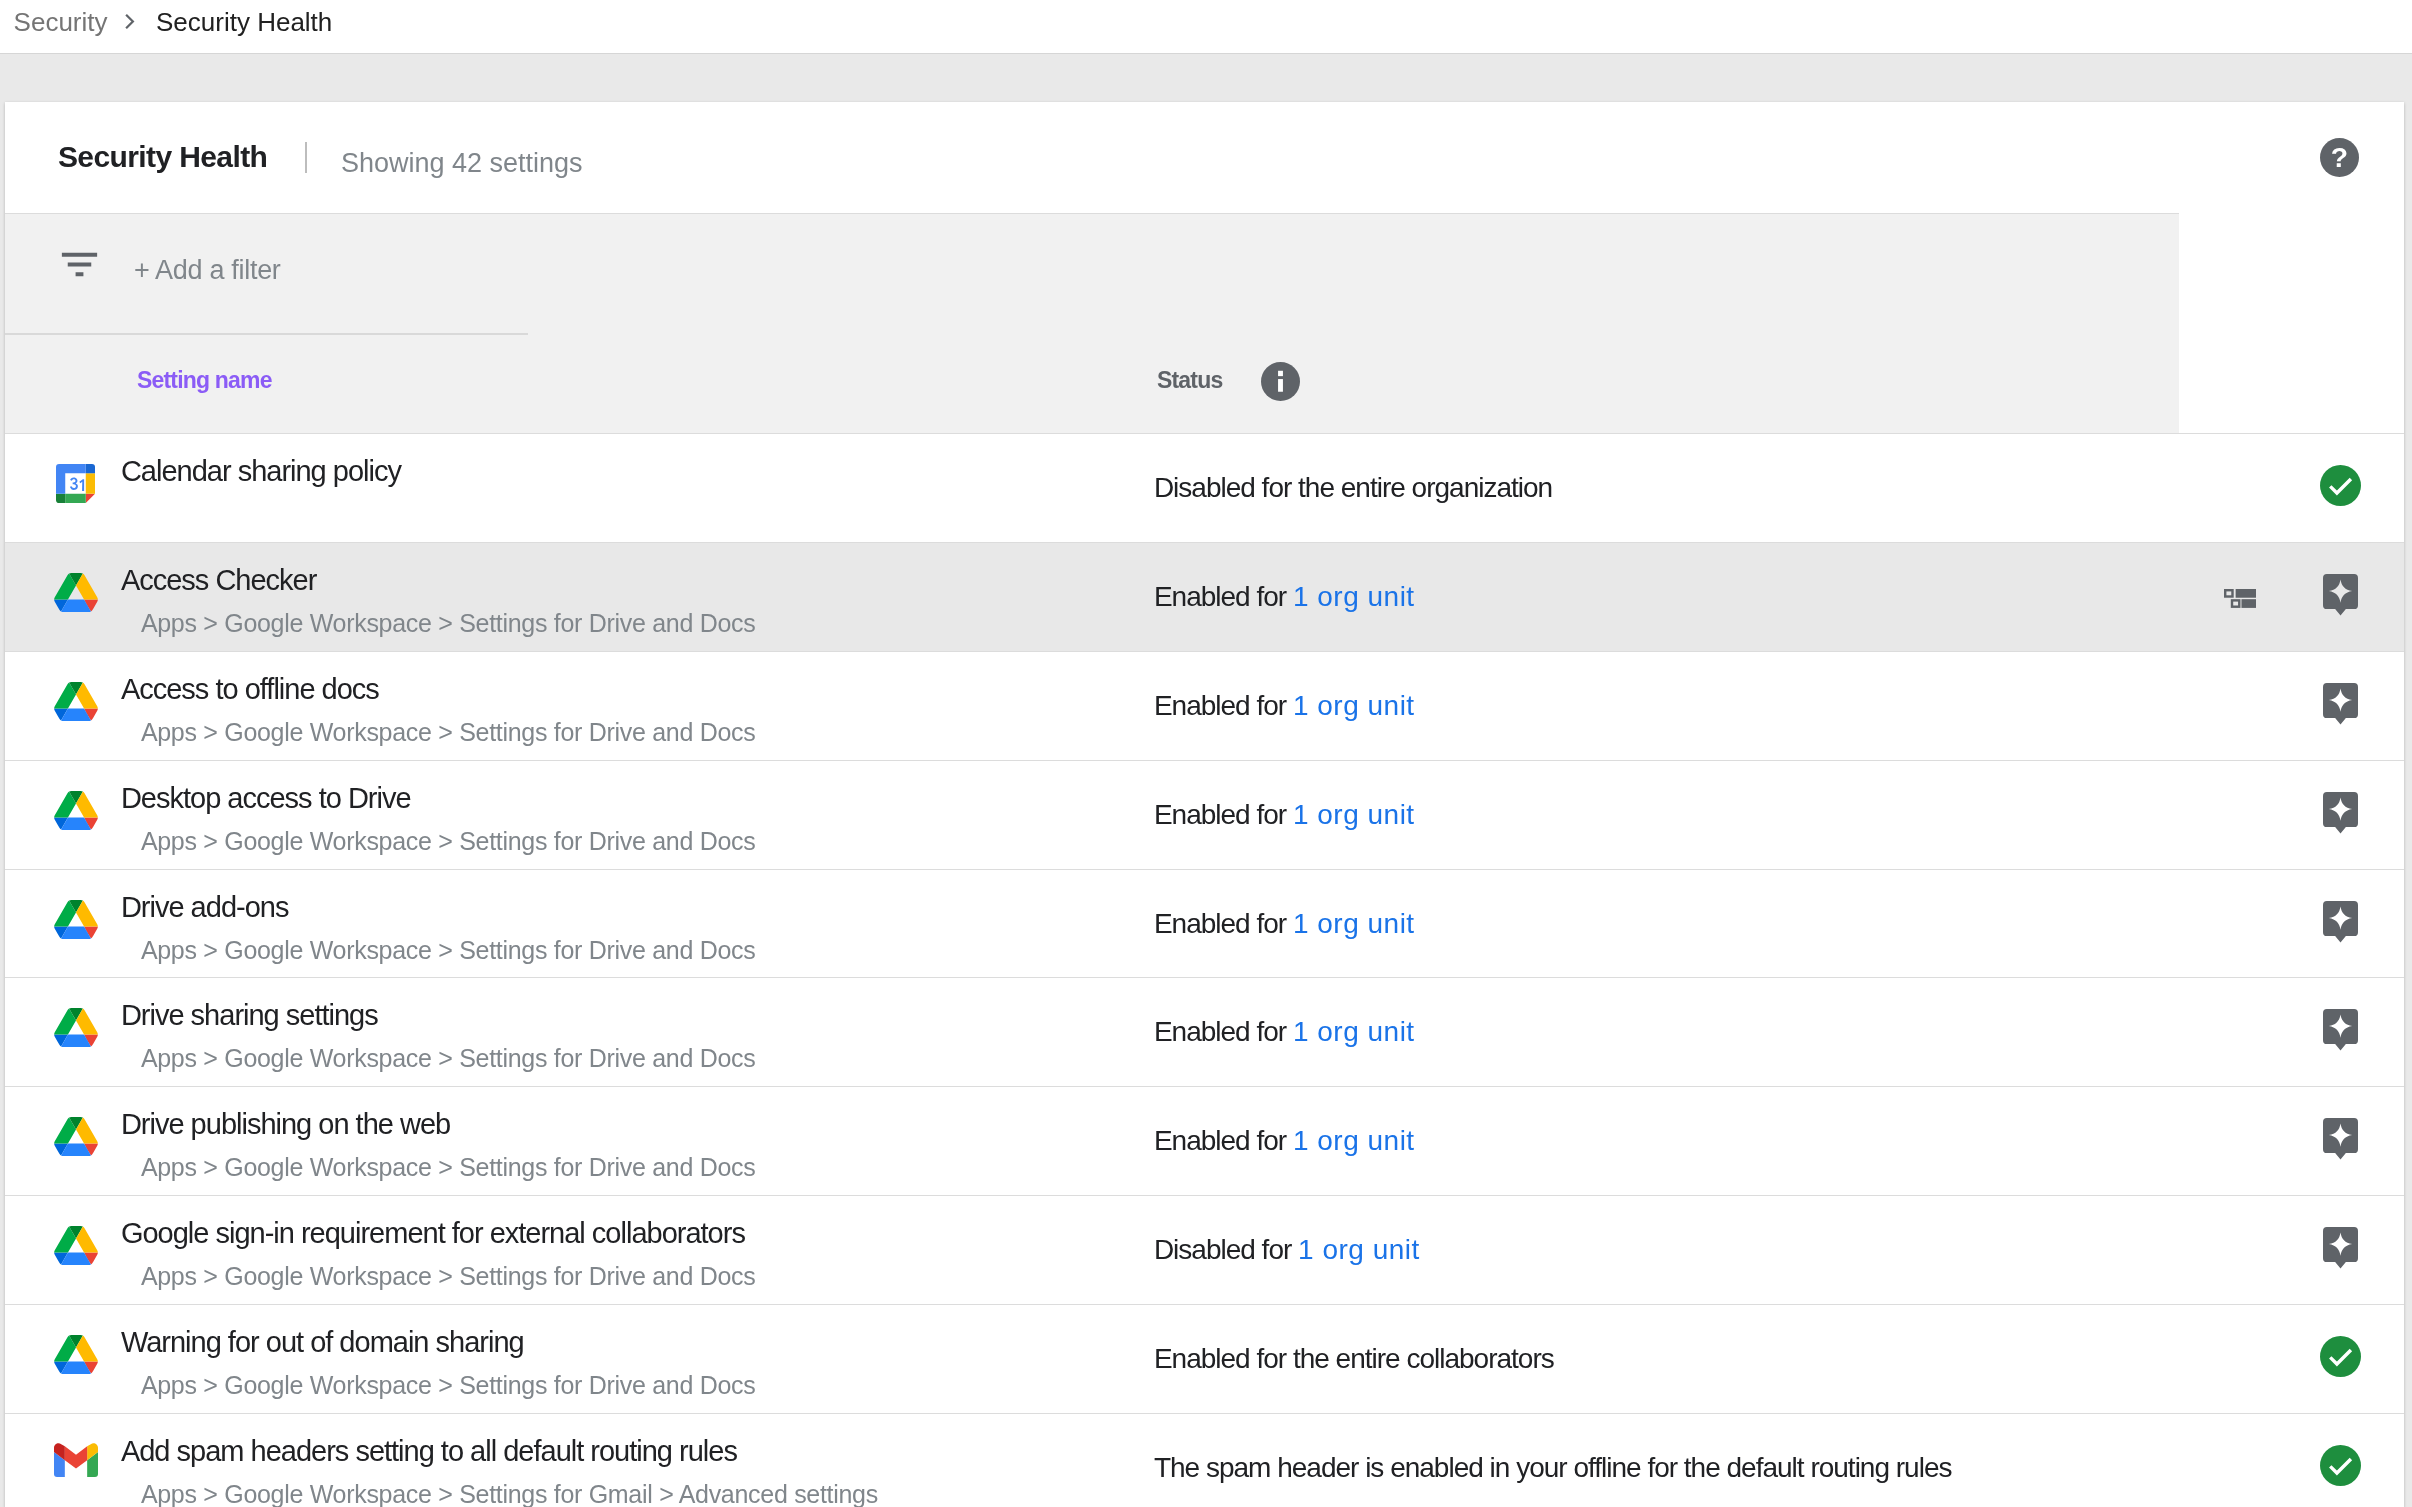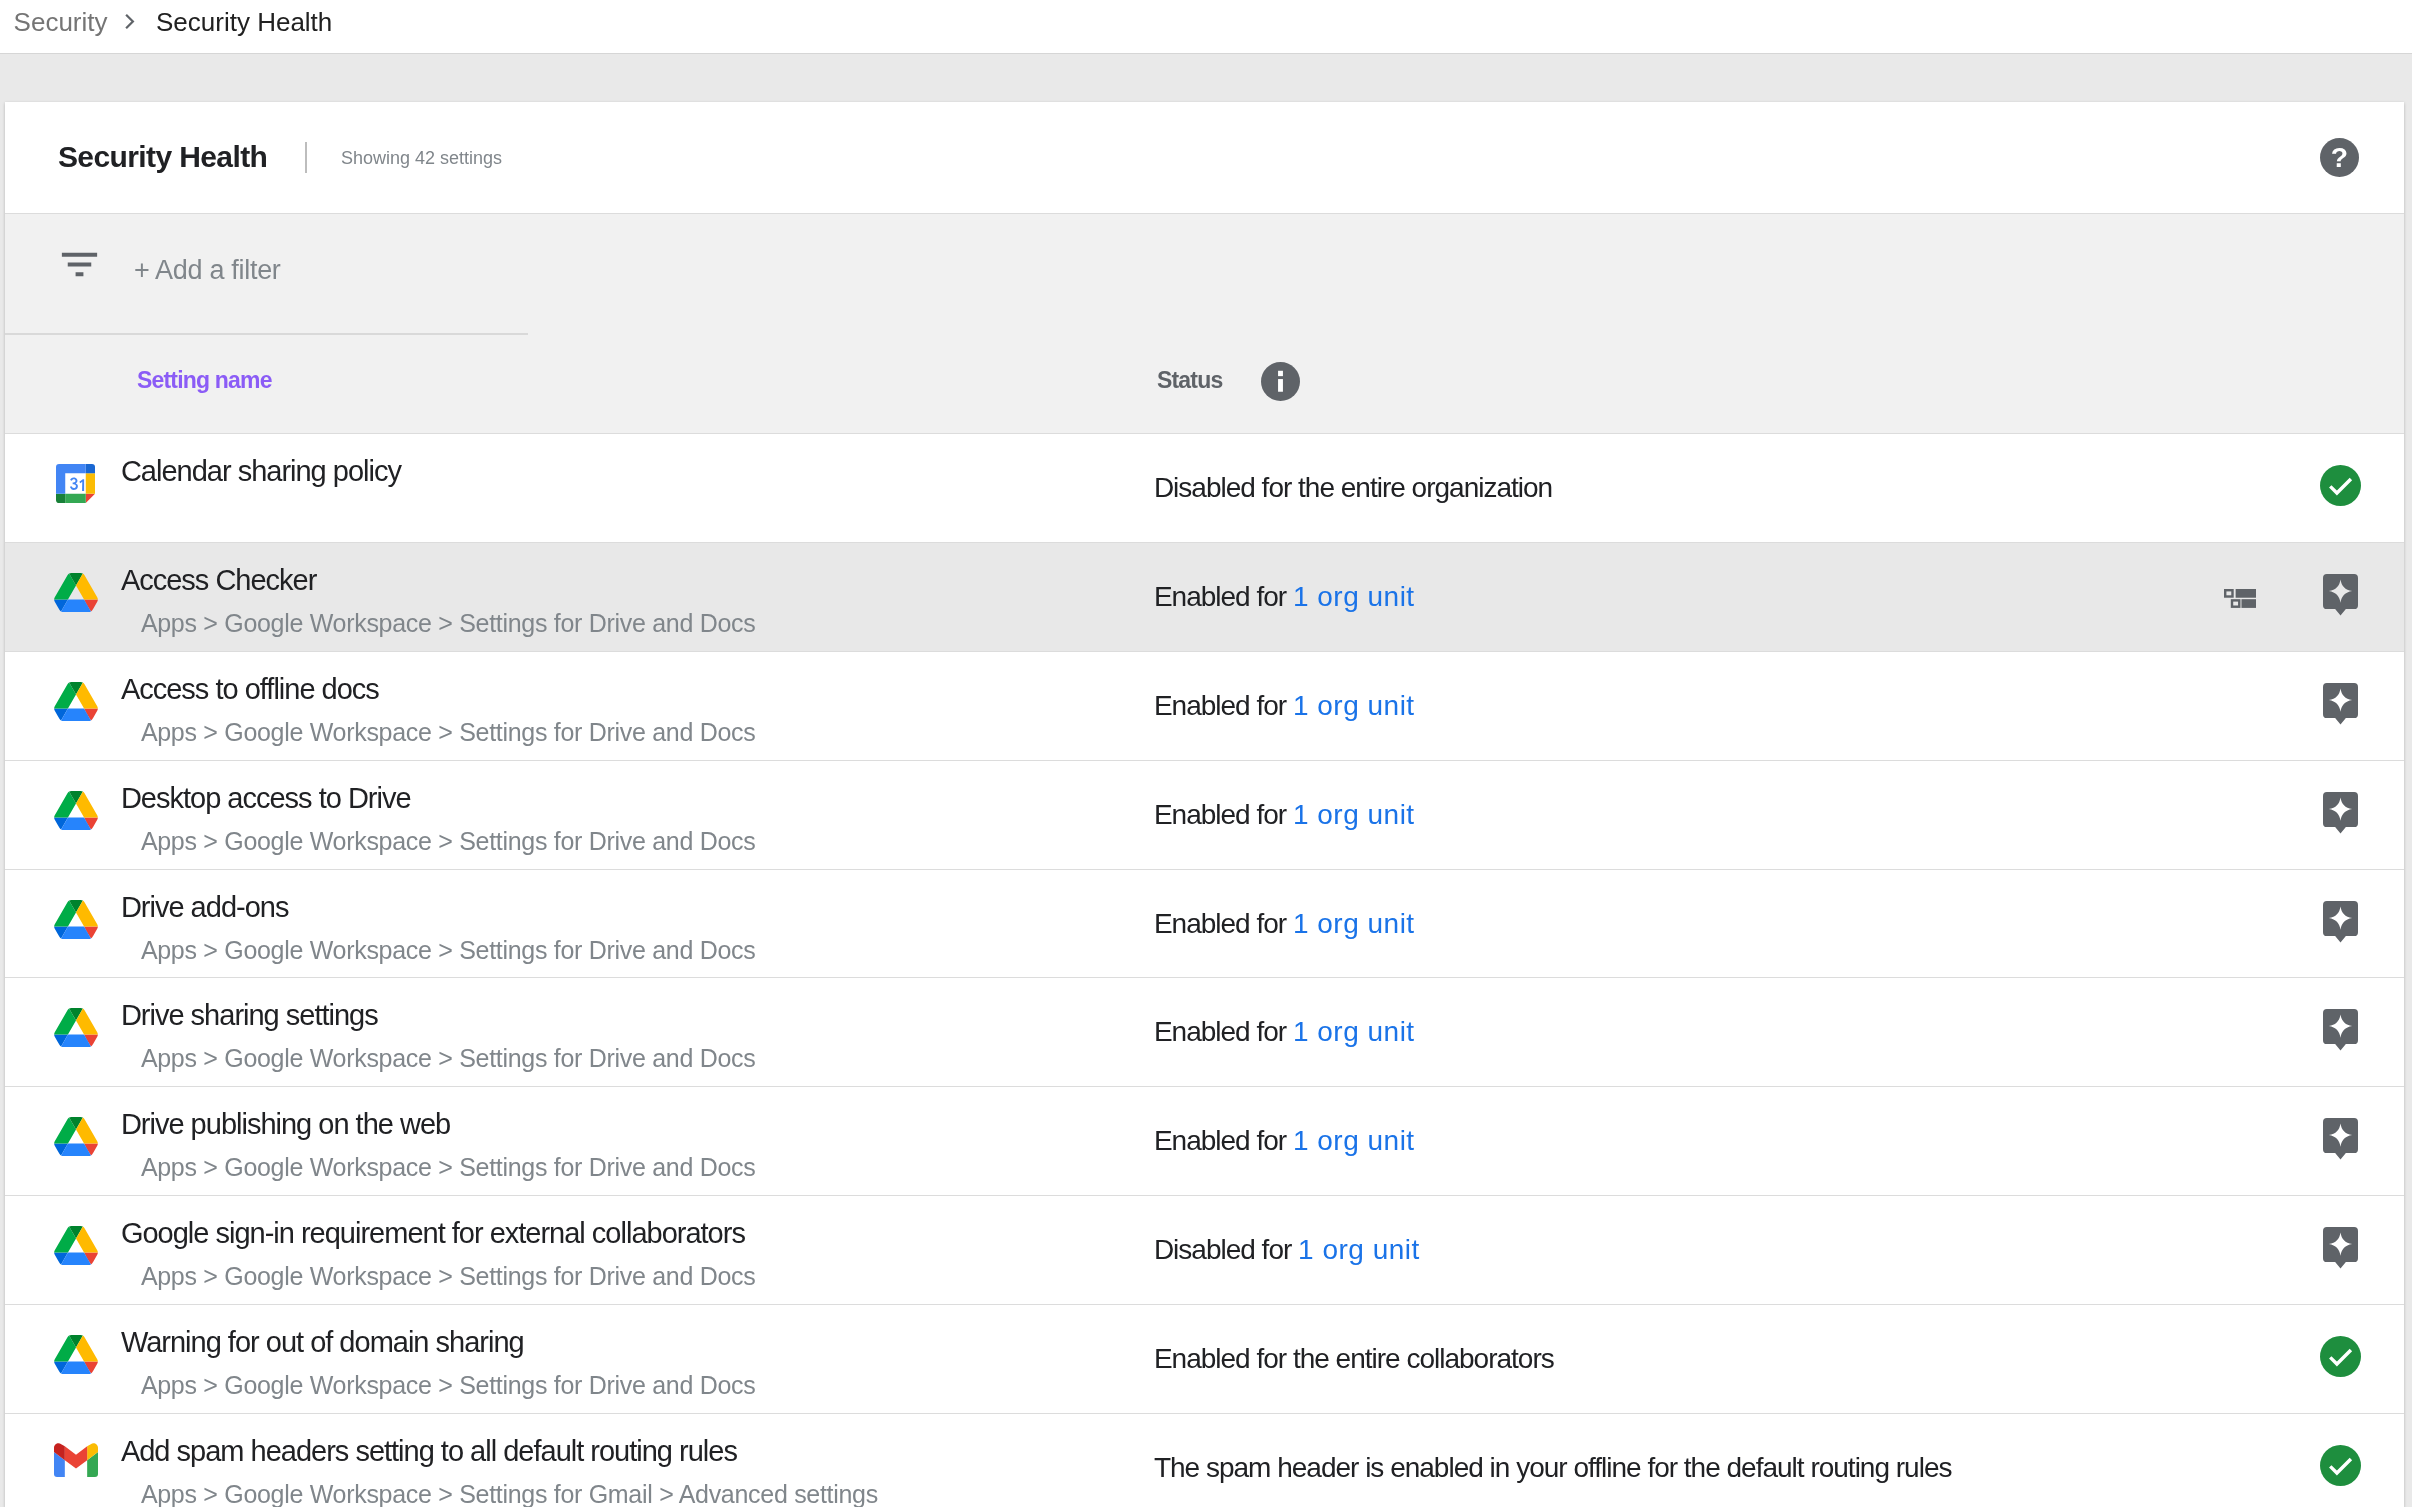--- a/index.html
+++ b/index.html
@@ -6,22 +6,22 @@
   html,body { width:2412px; height:1508px; background:#fff; font-family:"Liberation Sans", sans-serif; overflow:hidden; }
   .abs { position:absolute; }
   #crumb { position:absolute; left:0; top:0; width:2412px; height:53px; background:#fff; }
   #crumb .c1 { position:absolute; left:13.6px; top:6.8px; font-size:26px; color:#757575; }
   #crumb .c2 { position:absolute; left:156px; top:6.8px; font-size:26px; color:#212121; }
   #band { position:absolute; left:0; top:53px; width:2412px; height:1455px; background:#e9e9e9; border-top:1.9px solid #d6d6d6; }
   #card { position:absolute; left:4.9px; top:102px; width:2399px; height:1406px; background:#fff; overflow:hidden; box-shadow:0 1px 2.9px rgba(0,0,0,0.22); }
   #cardhead { position:absolute; left:0; top:0; width:2399px; height:111px; background:#fff; }
   #cardhead .t1 { position:absolute; left:53px; top:38px; font-size:30px; font-weight:bold; letter-spacing:-0.6px; color:#202124; }
   #cardhead .sep { position:absolute; left:300px; top:40px; width:1.9px; height:31px; background:#bdbdbd; }
-  #cardhead .t2 { position:absolute; left:336px; top:46px; font-size:18px; color:#80868b; }
-  #filterzone { position:absolute; left:0; top:111px; width:2399px; height:222px; background:#f1f1f1; border-top:1.9px solid #dcdcdc; }
+  #cardhead .t2 { position:absolute; left:336px; top:46px; font-size:27px; color:#80868b; }
+  #filterzone { position:absolute; left:0; top:111px; width:2174px; height:222px; background:#f1f1f1; border-top:1.9px solid #dcdcdc; }
   #filterzone .addf { position:absolute; left:129px; top:41px; font-size:27px; letter-spacing:-0.3px; color:#80868b; }
   #filterzone .fdiv { position:absolute; left:0px; top:119px; width:523px; height:1.9px; background:#d9d9d9; }
   #filterzone .hname { position:absolute; left:132px; top:153px; font-size:23px; font-weight:bold; letter-spacing:-0.8px; color:#8b5cf6; }
   #filterzone .hstatus { position:absolute; left:1152px; top:153px; font-size:23px; font-weight:bold; letter-spacing:-0.8px; color:#5f6368; }
   #rows { position:absolute; left:0; top:331px; width:2399px; height:1076px; }
   .row { position:absolute; left:0; width:2399px; height:110px; background:#fff; border-top:1.9px solid #dcdcdc; }
   .row.hl { background:#e8e8e8;text-align:center; }
   .row .icon { position:absolute; left:49px; top:30px; }
   .row .title { position:absolute; left:116px; top:21.3px; font-size:29px; letter-spacing:-1px; color:#202124; }
   .row .sub { position:absolute; left:136px; top:66px; font-size:25px; letter-spacing:-0.3px; color:#80868b; }

